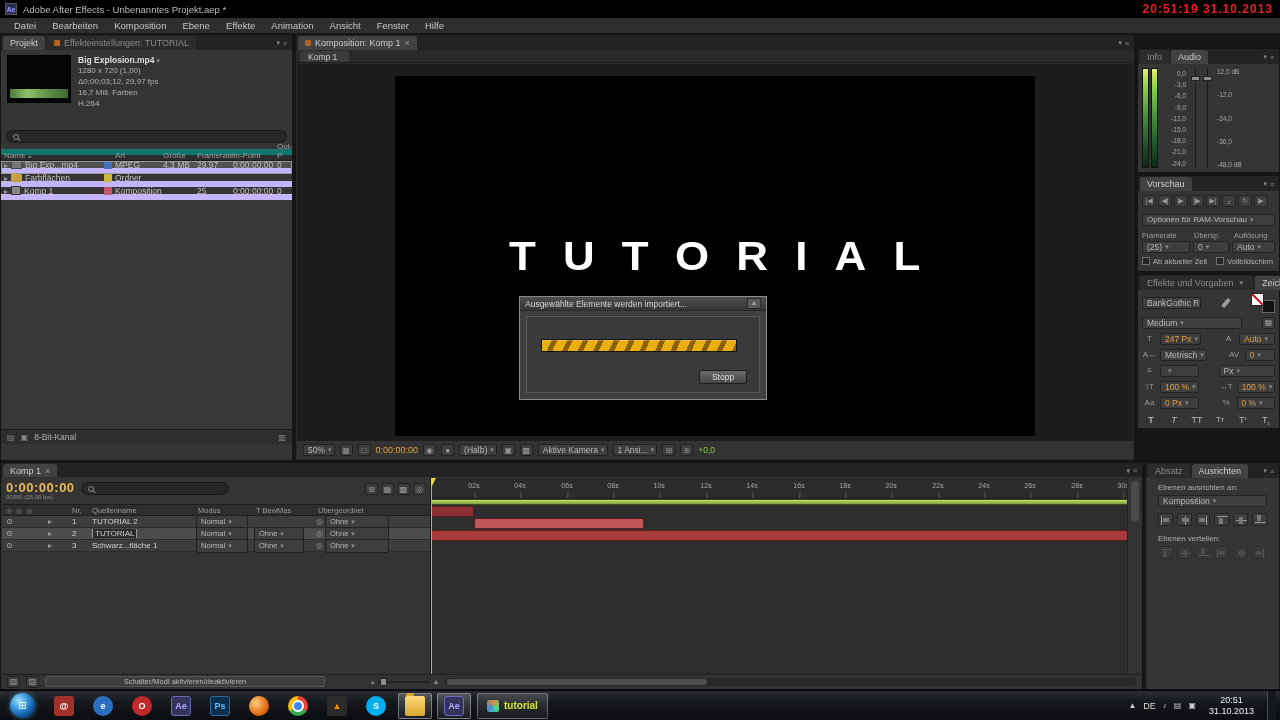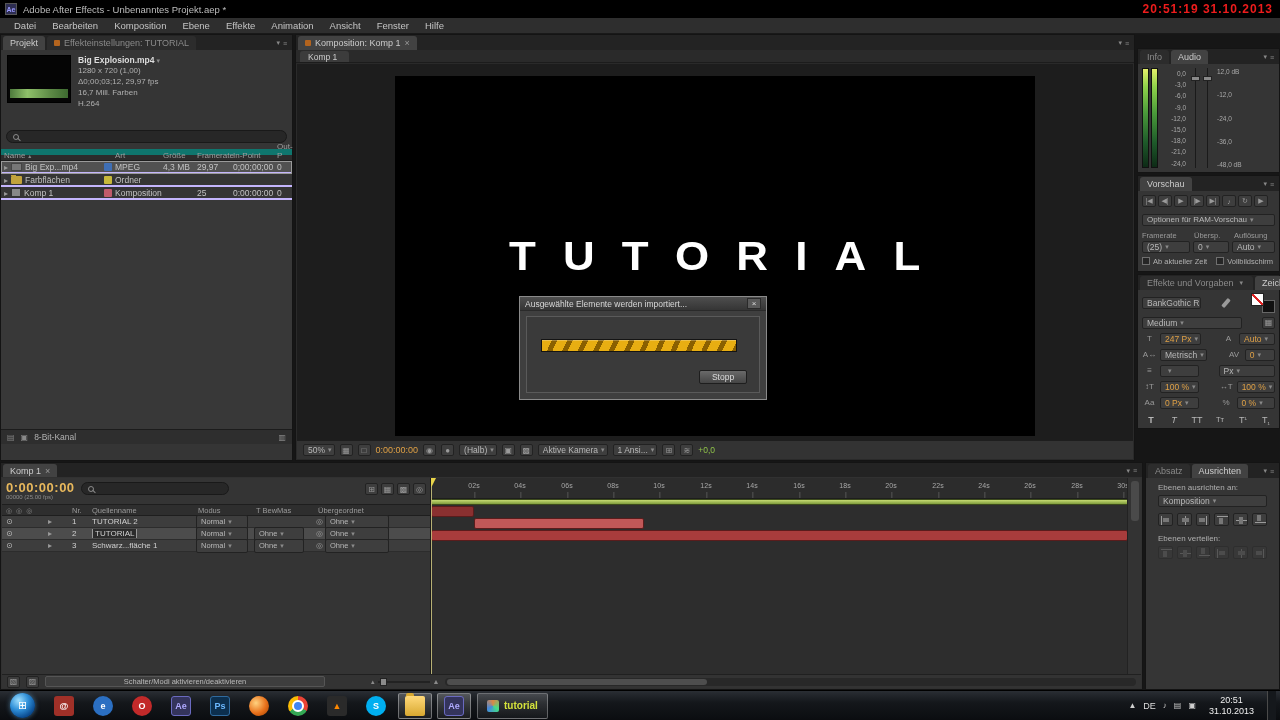--- a/index.html
+++ b/index.html
@@ -36,21 +36,21 @@
   
   .proj{left:0;top:34px;width:293px;height:427px}
   .preview{display:flex;gap:7px;padding:5px 6px;height:66px}
   .thumb{width:64px;height:48px;background:#050505;border:1px solid #000;position:relative;flex-shrink:0}
   .thumb::after{content:"";position:absolute;left:2px;right:2px;bottom:4px;height:9px;background:linear-gradient(90deg,#4d7a3c,#8fc06a 30%,#5d8a46 70%,#3d6a30)}
   .pinfo{font-size:8px;color:#b0b0b0;line-height:1.35;overflow:hidden}
   .pinfo .fn{color:#ddd;font-weight:bold;font-size:8.5px}
   .pinfo .fn::after{content:" ▾";color:#888;font-size:7px}
   .projsearch{margin:14px 5px 6px}
   .phead{display:flex;height:12px;background:#2c2c2c;border-top:6px solid #0f766e;border-bottom:1px solid #1d1d1d;align-items:flex-end;font-size:8px;color:#9d9d9d}
-  .prow{display:flex;height:13px;align-items:center;font-size:8.5px;color:#c2c2c2;border-bottom:2px solid #c4b5fd}
+  .prow{display:flex;height:13px;align-items:center;font-size:8.5px;color:#c2c2c2;border-bottom:6px solid #c4b5fd}
   .prow.sel{background:#515151;outline:1px solid #9a9a9a;outline-offset:-1px}
   .pc1{width:100px;display:flex;gap:3px;align-items:center;padding-left:3px;overflow:hidden;flex-shrink:0}
   .pcl{width:14px;flex-shrink:0;display:flex;justify-content:center}
   .pca{width:48px;flex-shrink:0;overflow:hidden}
   .pcs{width:34px;flex-shrink:0}
   .pcf{width:36px;flex-shrink:0}
   .pci{width:44px;flex-shrink:0}
   .pco{width:14px;flex-shrink:0;text-align:right;padding-right:10px}
   .tw::before{content:"▸";color:#9a9a9a;font-size:8px}
   .fico{width:11px;height:8px;background:#777;border:1px solid #444;flex-shrink:0}

